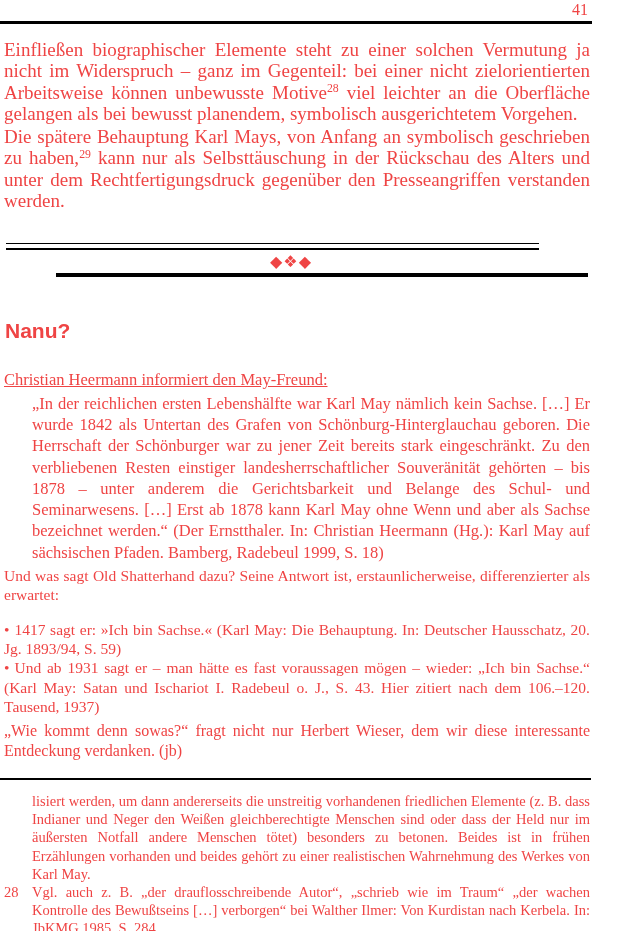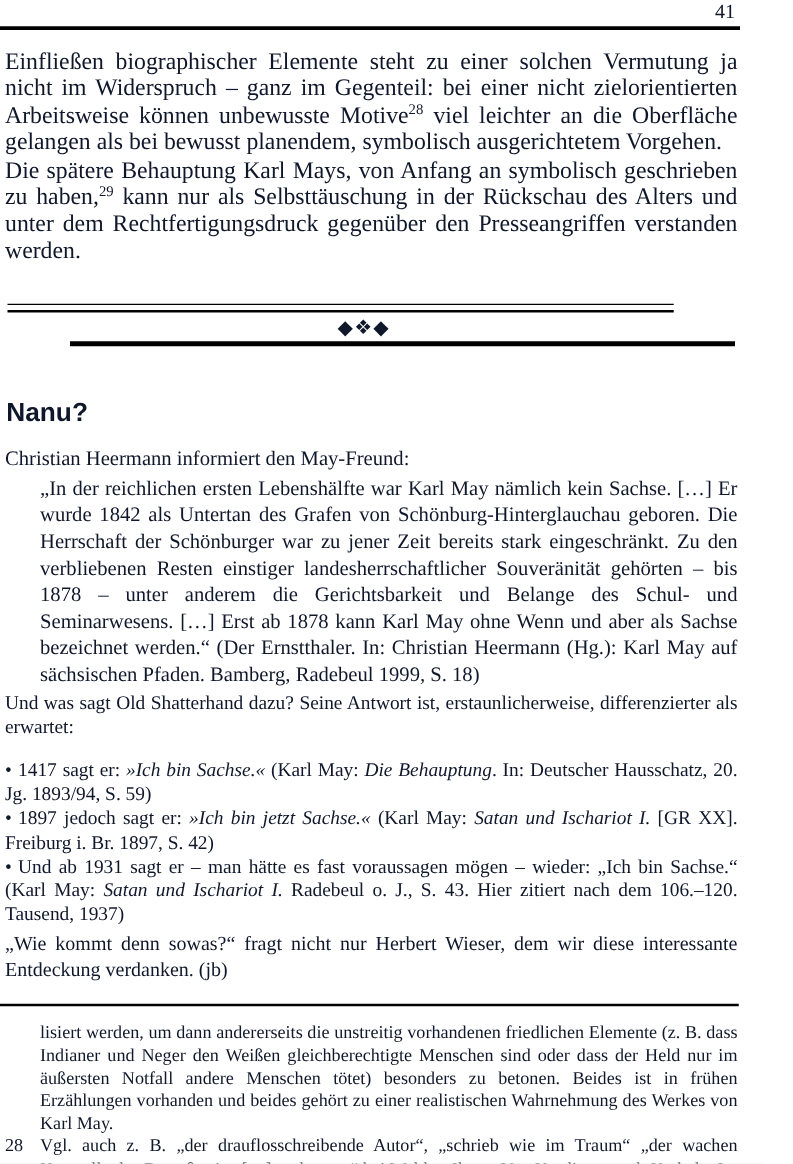--- a/index.html
+++ b/index.html
@@ -2,21 +2,21 @@
 <html lang="de"><head>
 <meta charset="utf-8">
 <style>
   html, body { margin: 0; padding: 0; background: #e8e8e8; }
   .page {
     position: relative;
     width: 634px;
     height: 931px;
     margin: 0 auto;
     background: #ffffff;
-    color: #0f172a;
+    color: #ef4444;
     font-family: "Liberation Serif", "DejaVu Serif", serif;
     box-sizing: border-box;
     padding: 0 44px 0 4px;
     overflow: hidden;
   }
   
   .header { text-align: right; font-size: 16px; line-height: 18px; padding-top: 1px; padding-right: 2px; }
   .rule-top {
     margin-left: -4px;
     width: 592px;
@@ -33,21 +33,21 @@
   }
   .p1 { margin-top: 15px; }
   .p2 { margin-top: 2px; }
   sup.fnref {
     font-size: 0.62em;
     line-height: 0;
     position: relative;
     top: -0.55em;
     vertical-align: baseline;
   }
-  .i { font-style: italic; }
+  .i { }
   
   .divider { margin-top: 32px; }
   .divider-double {
     margin-left: 2px;
     width: 533px;
     height: 4px;
     border-top: 1.5px solid #000;
     border-bottom: 2px solid #000;
   }
   .divider-ornament {
@@ -67,21 +67,21 @@
     margin-top: 3px;
   }
   
   .heading {
     margin: 42px 0 0 1px;
     font-family: "Liberation Sans", "DejaVu Sans", sans-serif;
     font-weight: bold;
     font-size: 21px;
     line-height: 24px;
   }
-  .lead { margin-top: 13px; font-size: 16.5px; line-height: 21.3px; }
+  .lead { margin-top: 26px; font-size: 16.5px; line-height: 21.3px; text-decoration: underline; }
   .quote {
     margin: 2px 0 0 28px;
     font-size: 16.5px;
     line-height: 21.3px;
     text-align: justify;
   }
   .response {
     margin-top: 3px;
     font-size: 15.5px;
     line-height: 19.2px;
@@ -144,21 +144,20 @@
   <h2 class="heading">Nanu?</h2>
 
   <p class="para lead">Christian Heermann informiert den May-Freund:</p>
 
   <p class="quote">„In der reichlichen ersten Lebenshälfte war Karl May nämlich kein Sachse. […] Er wurde 1842 als Untertan des Grafen von Schönburg-Hinterglauchau geboren. Die Herrschaft der Schönburger war zu jener Zeit bereits stark eingeschränkt. Zu den verbliebenen Resten einstiger landesherrschaftlicher Souveränität gehörten – bis 1878 – unter anderem die Gerichtsbarkeit und Belange des Schul- und Seminarwesens. […] Erst ab 1878 kann Karl May ohne Wenn und aber als Sachse bezeichnet werden.“ (Der Ernstthaler. In: Christian Heermann (Hg.): Karl May auf sächsischen Pfaden. Bamberg, Radebeul 1999, S. 18)</p>
 
   <p class="response">Und was sagt Old Shatterhand dazu? Seine Antwort ist, erstaunlicherweise, differenzierter als erwartet:</p>
 
   <div class="bullets">
     <p class="bullet"><span class="marker">•</span><span><span>1417 sagt er: </span><span class="i">»Ich bin Sachse.«</span><span> (Karl May: </span><span class="i">Die Behauptung</span><span>. In: Deutscher Hausschatz, 20. Jg. 1893/94, S. 59)</span></span></p>
-    <p class="bullet"><span class="marker">•</span><span><span>1897 jedoch sagt er: </span><span class="i">»Ich bin jetzt Sachse.«</span><span> (Karl May: </span><span class="i">Satan und Ischariot I.</span><span> [GR XX]. Freiburg i. Br. 1897, S. 42)</span></span></p>
     <p class="bullet"><span class="marker">•</span><span><span>Und ab 1931 sagt er – man hätte es fast voraussagen mögen – wieder: „Ich bin Sachse.“ (Karl May: </span><span class="i">Satan und Ischariot I.</span><span> Radebeul o. J., S. 43. Hier zitiert nach dem 106.–120. Tausend, 1937)</span></span></p>
   </div>
 
   <p class="closing">„Wie kommt denn sowas?“ fragt nicht nur Herbert Wieser, dem wir diese interessante Entdeckung verdanken. (jb)</p>
 
   <div class="rule-footnote"></div>
 
   <div class="footnotes">
     <p class="fn-cont">lisiert werden, um dann andererseits die unstreitig vorhandenen friedlichen Elemente (z. B. dass Indianer und Neger den Weißen gleichberechtigte Menschen sind oder dass der Held nur im äußersten Notfall andere Menschen tötet) besonders zu betonen. Beides ist in frühen Erzählungen vorhanden und beides gehört zu einer realistischen Wahrnehmung des Werkes von Karl May.</p>
     <p class="fn"><span class="fn-num">28</span><span>Vgl. auch z. B. „der drauflosschreibende Autor“, „schrieb wie im Traum“ „der wachen Kontrolle des Bewußtseins […] verborgen“ bei Walther Ilmer: Von Kurdistan nach Kerbela. In: JbKMG 1985, S. 284.</span></p>

